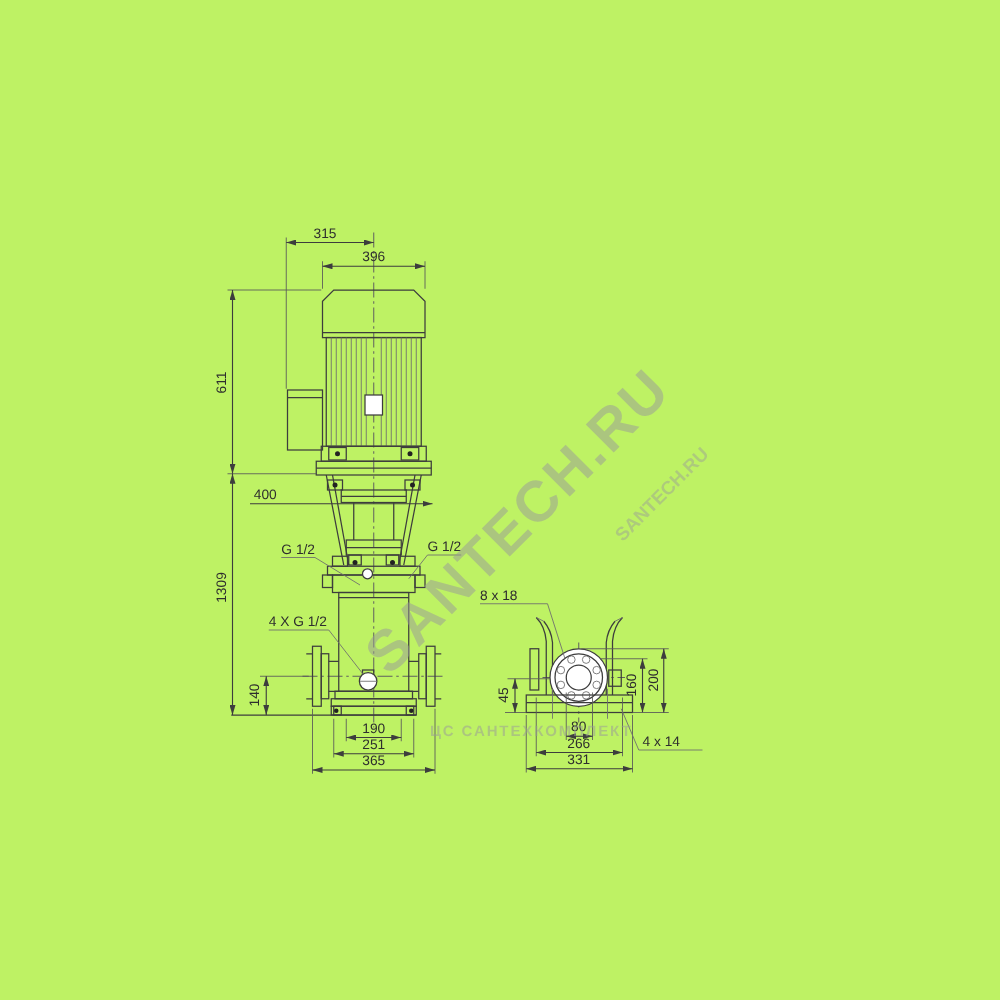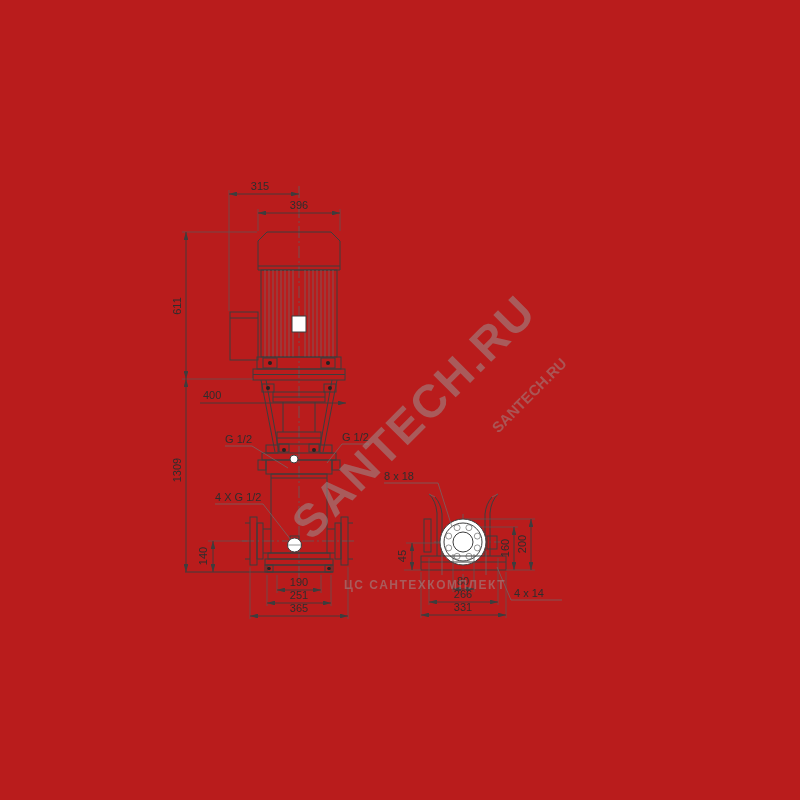--- a/index.html
+++ b/index.html
@@ -1,16 +1,16 @@
 <!DOCTYPE html>
 <html><head>
 <meta charset="utf-8">
 <style>
   html,body{margin:0;padding:0;background:#fff;}
-  .canvas{position:relative;width:800px;height:800px;background:#b91c1c;overflow:hidden;
+  .canvas{position:relative;width:800px;height:800px;background:#bef264;overflow:hidden;
           font-family:"Liberation Sans", sans-serif;}
   svg{position:absolute;left:0;top:0;}
   .ln{stroke:#3d3d3d;stroke-width:1;fill:none;}
   .lnthin{stroke:#6e6e6e;stroke-width:0.7;fill:none;}
   .ext{stroke:#5a5a5a;stroke-width:0.7;fill:none;}
   .cl{stroke:#5f5f5f;stroke-width:0.8;fill:none;stroke-dasharray:12 3 2 3;}
   .dim{stroke:#3d3d3d;stroke-width:0.9;fill:none;}
   .txt{font-family:"Liberation Sans",sans-serif;font-size:11px;fill:#2e2e2e;}
   .wm{font-family:"Liberation Sans",sans-serif;font-weight:bold;fill:#9a9a9a;}
   .dot{fill:#222;stroke:none;}

